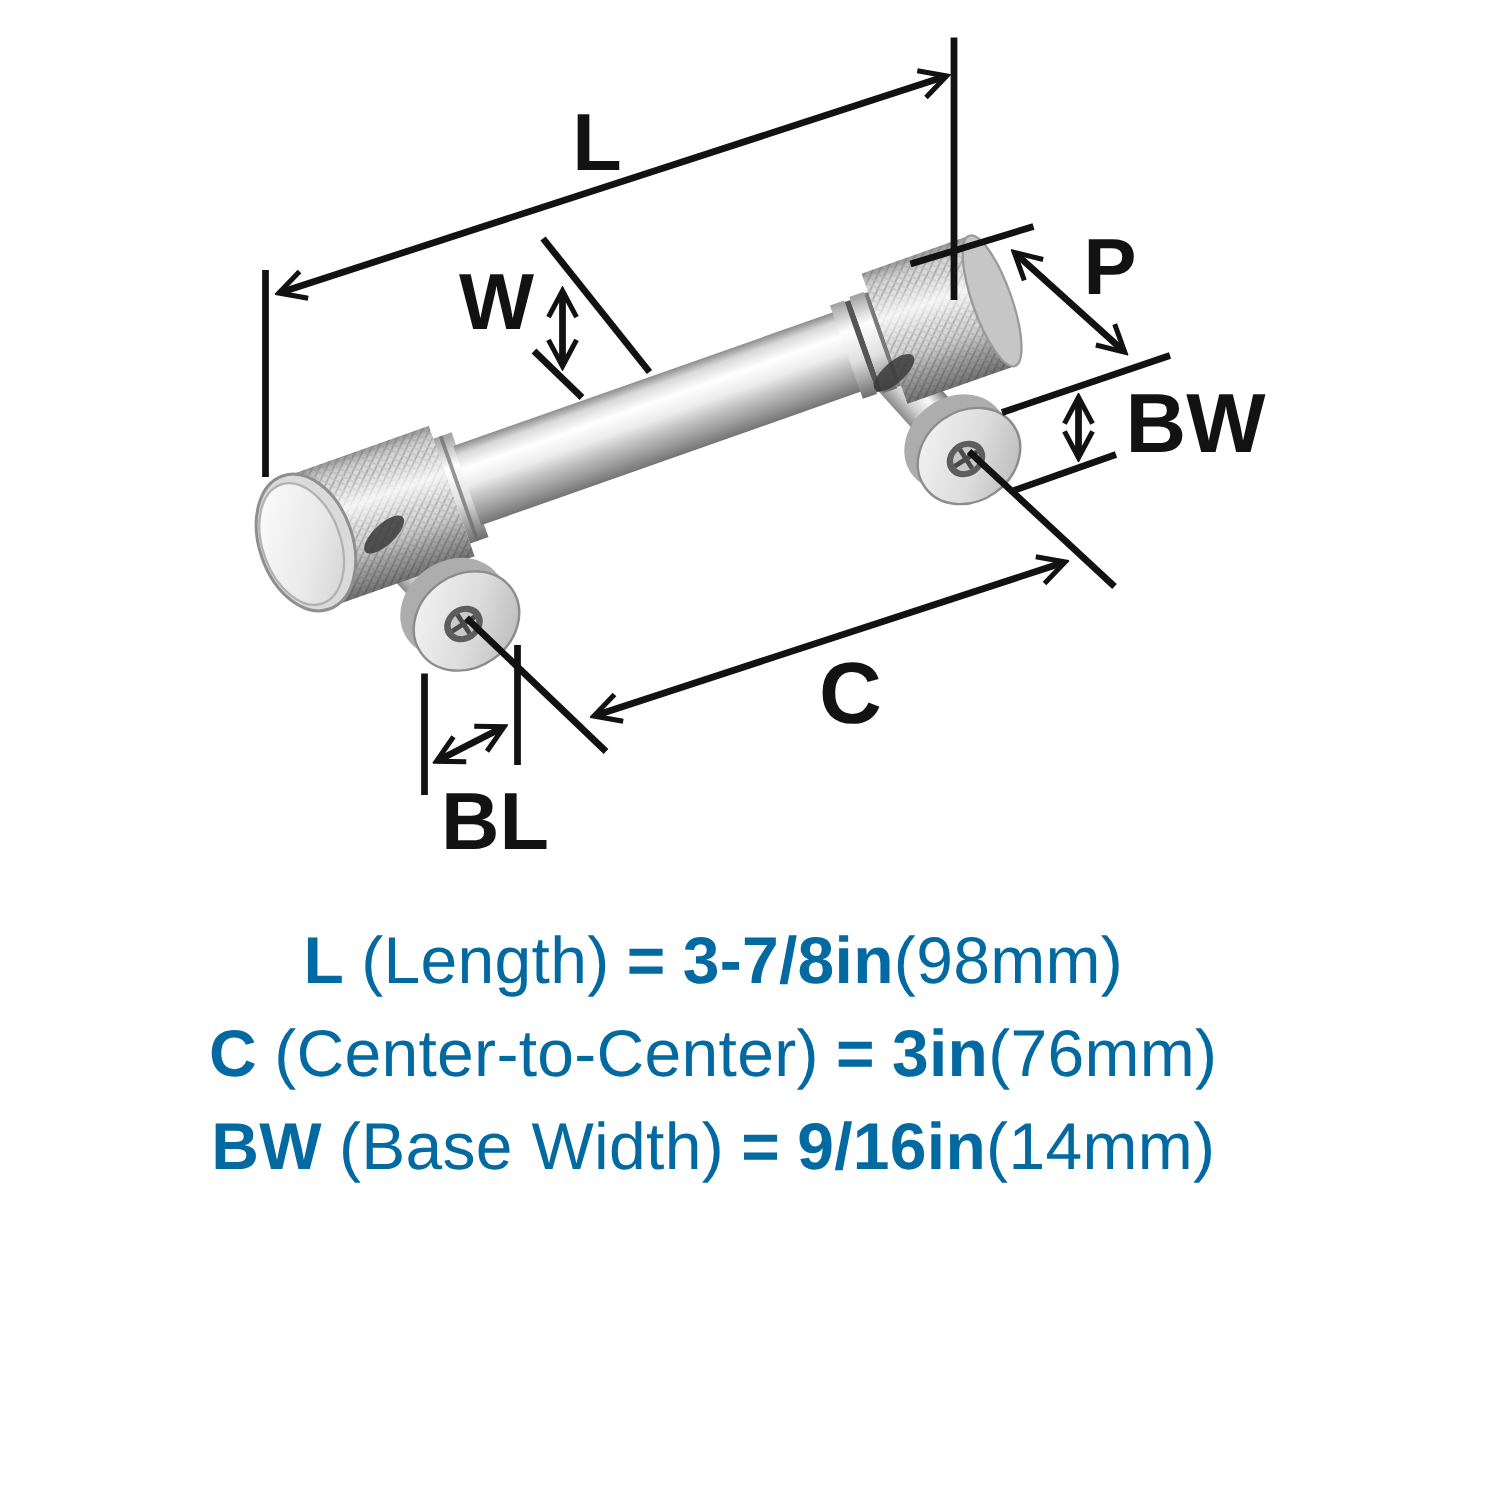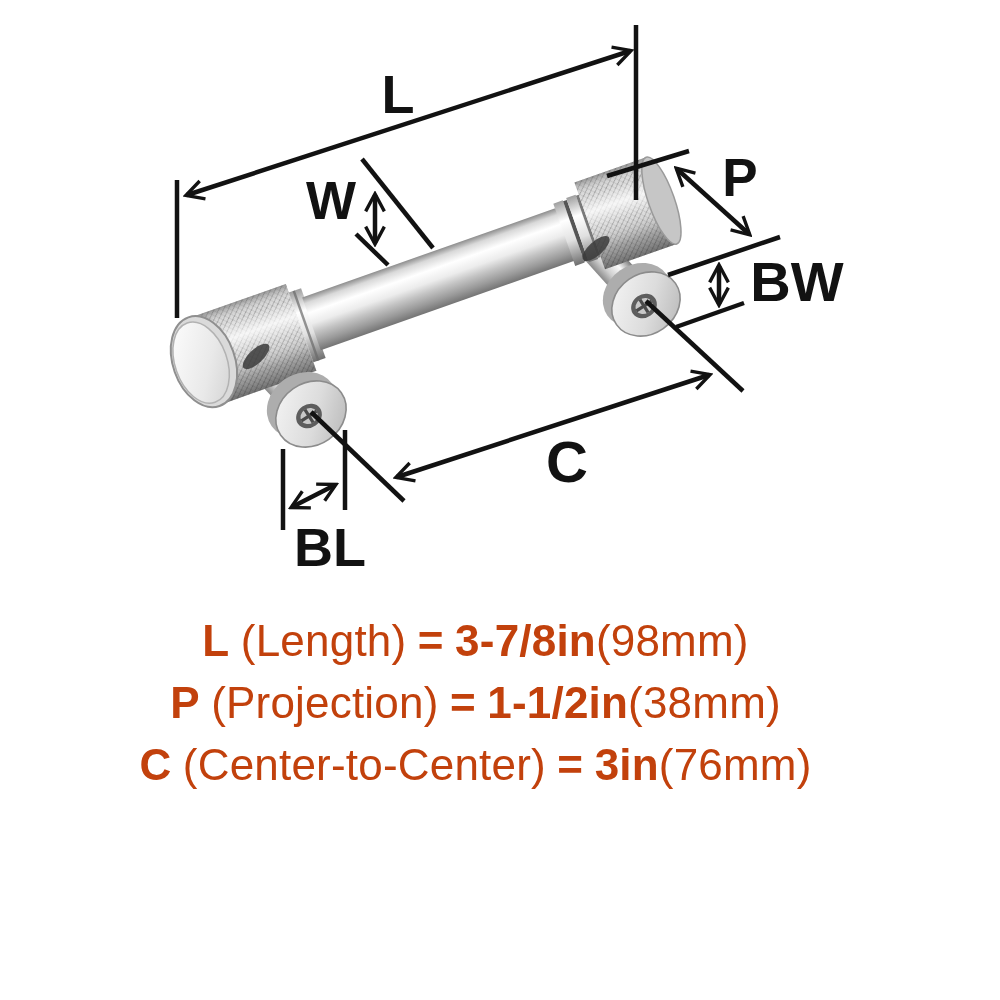--- a/index.html
+++ b/index.html
@@ -13,21 +13,21 @@
   .diagram{display:block;width:1000px;height:604px;}
   .dim-label{
     font-family:"Liberation Sans", sans-serif;
     font-weight:700;
     fill:#121212;
   }
   .specs{
     width:951px;
     padding-top:6px;
     text-align:center;
-    color:#c2410c;
+    color:#0369a1;
   }
   .spec-line{
     font-size:44px;
     line-height:62px;
     white-space:nowrap;
     letter-spacing:0.2px;
   }
   .spec-line .code{font-weight:700;margin-right:0.26em;}
   .spec-line .name{font-weight:400;}
   .spec-line .eq{font-weight:700;margin:0 0.26em;}
@@ -196,17 +196,17 @@
       <text class="dim-label" x="331" y="219" font-size="53">W</text>
       <text class="dim-label" x="740" y="196" font-size="53">P</text>
       <text class="dim-label" x="567" y="482" font-size="58">C</text>
       <text class="dim-label" x="330" y="566" font-size="54">BL</text>
       <text class="dim-label" x="797" y="301" font-size="56">BW</text>
     </g>
   </svg>
 
   <div class="specs">
     <div class="spec-line"><span class="code">L</span><span class="name">(Length)</span><span class="eq">=</span><span class="val">3-7/8in</span><span class="metric">(98mm)</span></div>
-    <div class="spec-line"><span class="code">P</span><span class="name">(Projection)</span><span class="eq">=</span><span class="val">1-1/2in</span><span class="metric">(38mm)</span></div>
     <div class="spec-line"><span class="code">C</span><span class="name">(Center-to-Center)</span><span class="eq">=</span><span class="val">3in</span><span class="metric">(76mm)</span></div>
+    <div class="spec-line"><span class="code">BW</span><span class="name">(Base Width)</span><span class="eq">=</span><span class="val">9/16in</span><span class="metric">(14mm)</span></div>
   </div>
 
 </div>
 
 </body></html>

